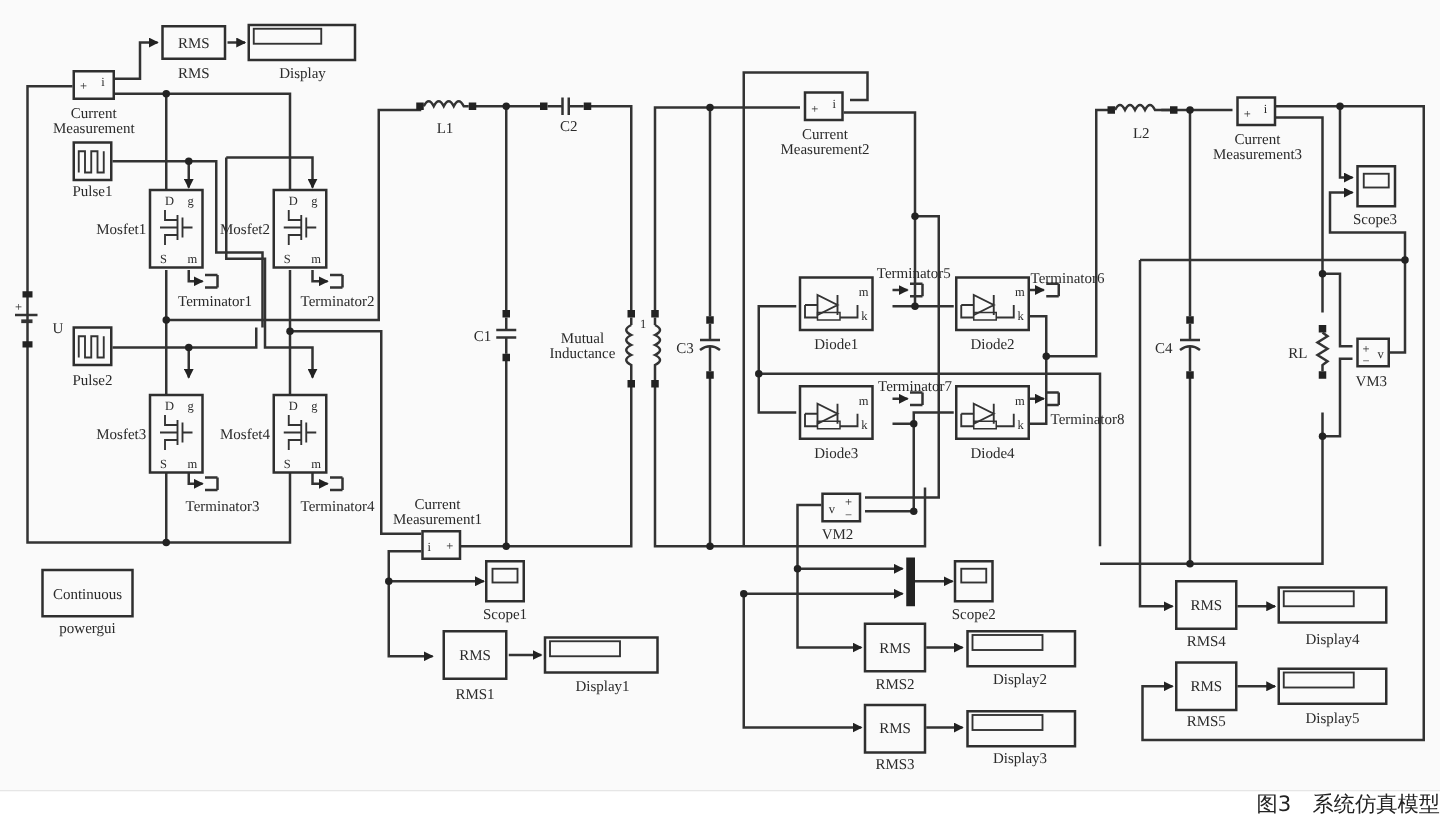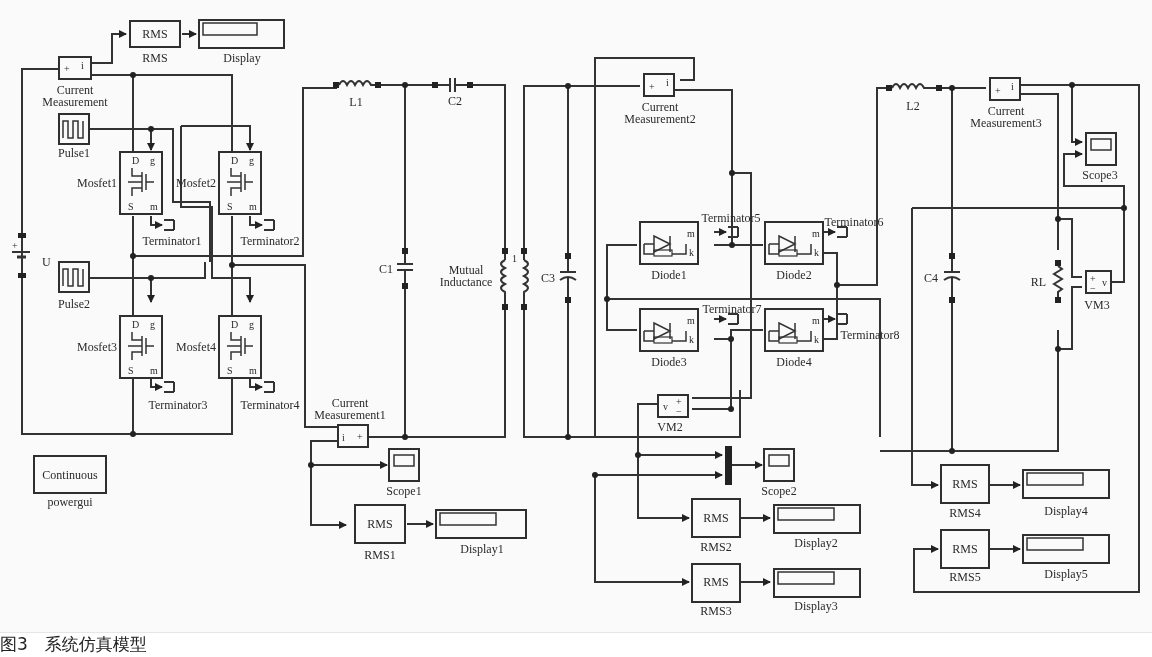--- a/index.html
+++ b/index.html
@@ -5,21 +5,21 @@
   html, body { margin:0; padding:0; background:#ffffff; }
   body { width:1152px; height:657px; overflow:hidden; position:relative; font-family:"Liberation Serif", serif; }
   #canvas { position:absolute; left:0; top:0; width:1152px; height:632px; background:#fafafa; border-bottom:1px solid #e6e6e6; }
   svg text { font-family:"Liberation Serif", serif; fill:#2a2a2a; }
   .w { stroke:#333; stroke-width:2; fill:none; }
   .blk { fill:#fafafa; stroke:#2f2f2f; stroke-width:2; }
   .dot { fill:#222; }
   .lbl { font-size:12px; }
   .inner { font-size:12px; }
   .small { font-size:10px; }
-  #caption { position:absolute; left:0; top:632px; width:1152px; height:25px; text-align:left; font-family:"DejaVu Sans", sans-serif; font-size:17px; color:#222; line-height:25px; }
+  #caption { position:absolute; left:0; top:632px; width:1152px; height:25px; text-align:right; font-family:"DejaVu Sans", sans-serif; font-size:17px; color:#222; line-height:25px; }
 </style>
 </head>
 <body>
 
 <div id="canvas">
 <svg width="1152" height="632" viewBox="0 0 1152 632" xmlns="http://www.w3.org/2000/svg">
   <defs>
     <marker id="arr" markerWidth="8" markerHeight="8" refX="7" refY="4" orient="auto" markerUnits="userSpaceOnUse">
       <path d="M0,0 L8,4 L0,8 z" fill="#222"></path>
     </marker>

